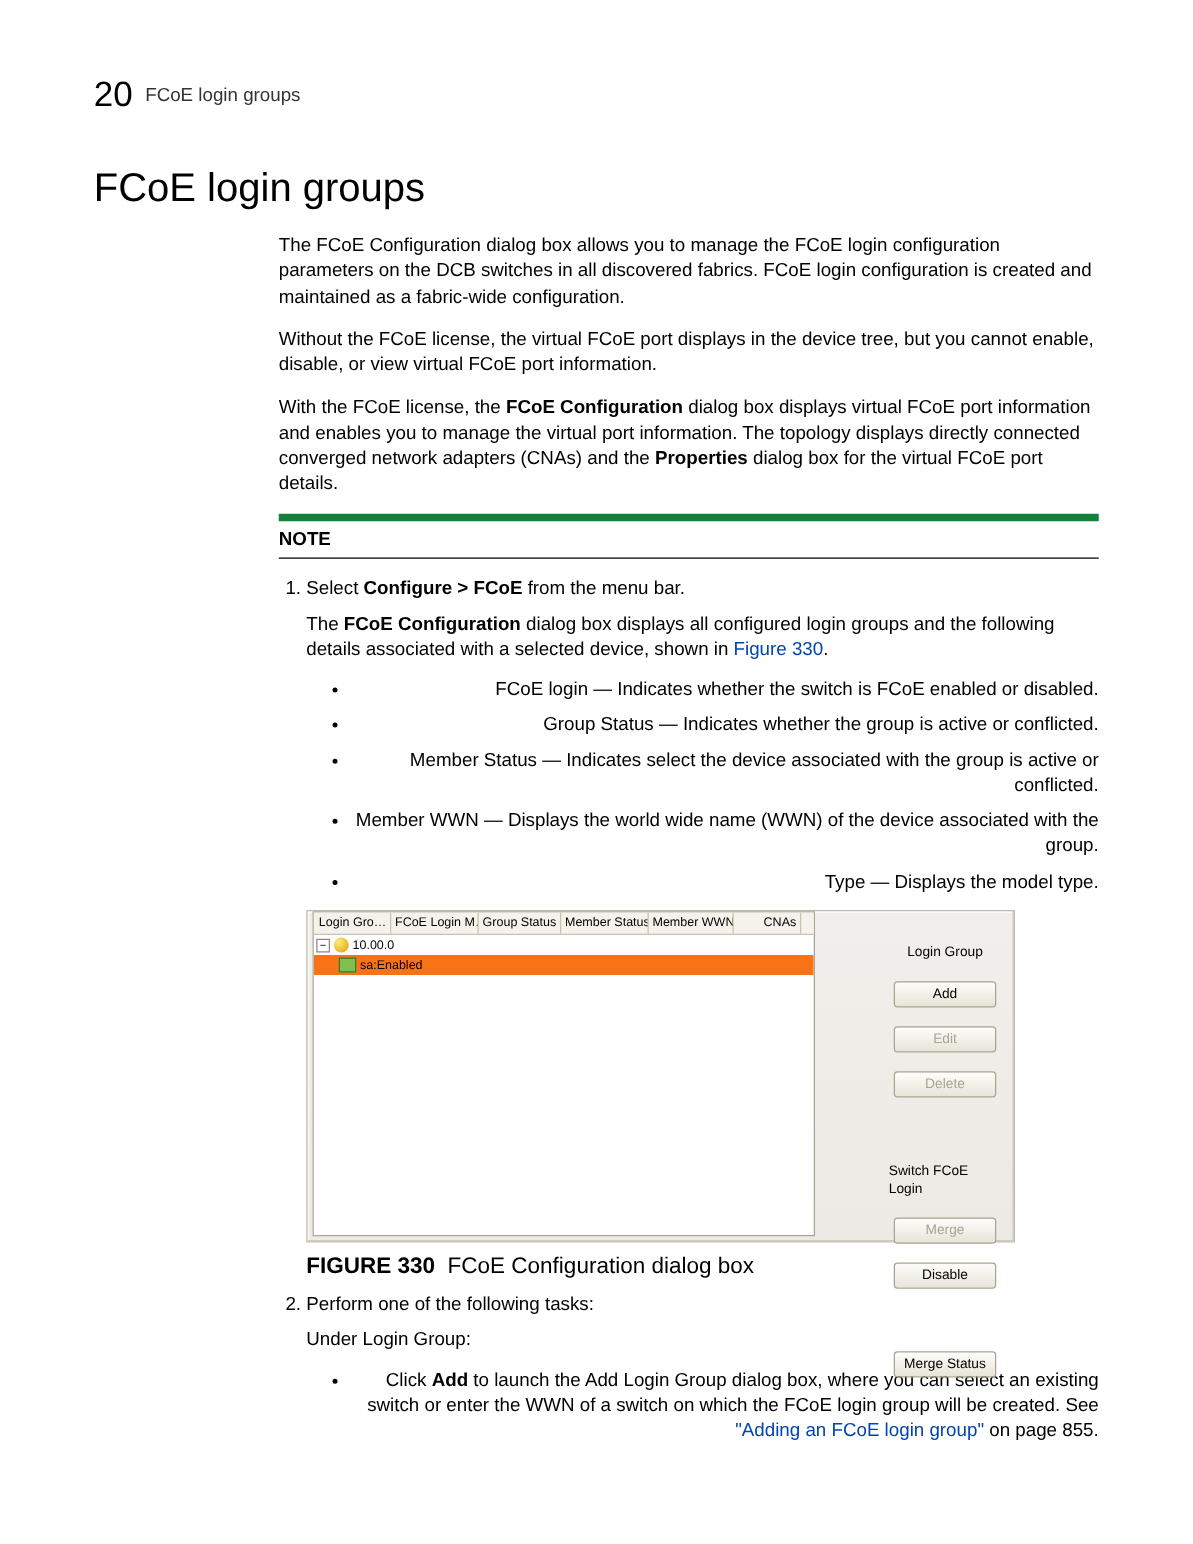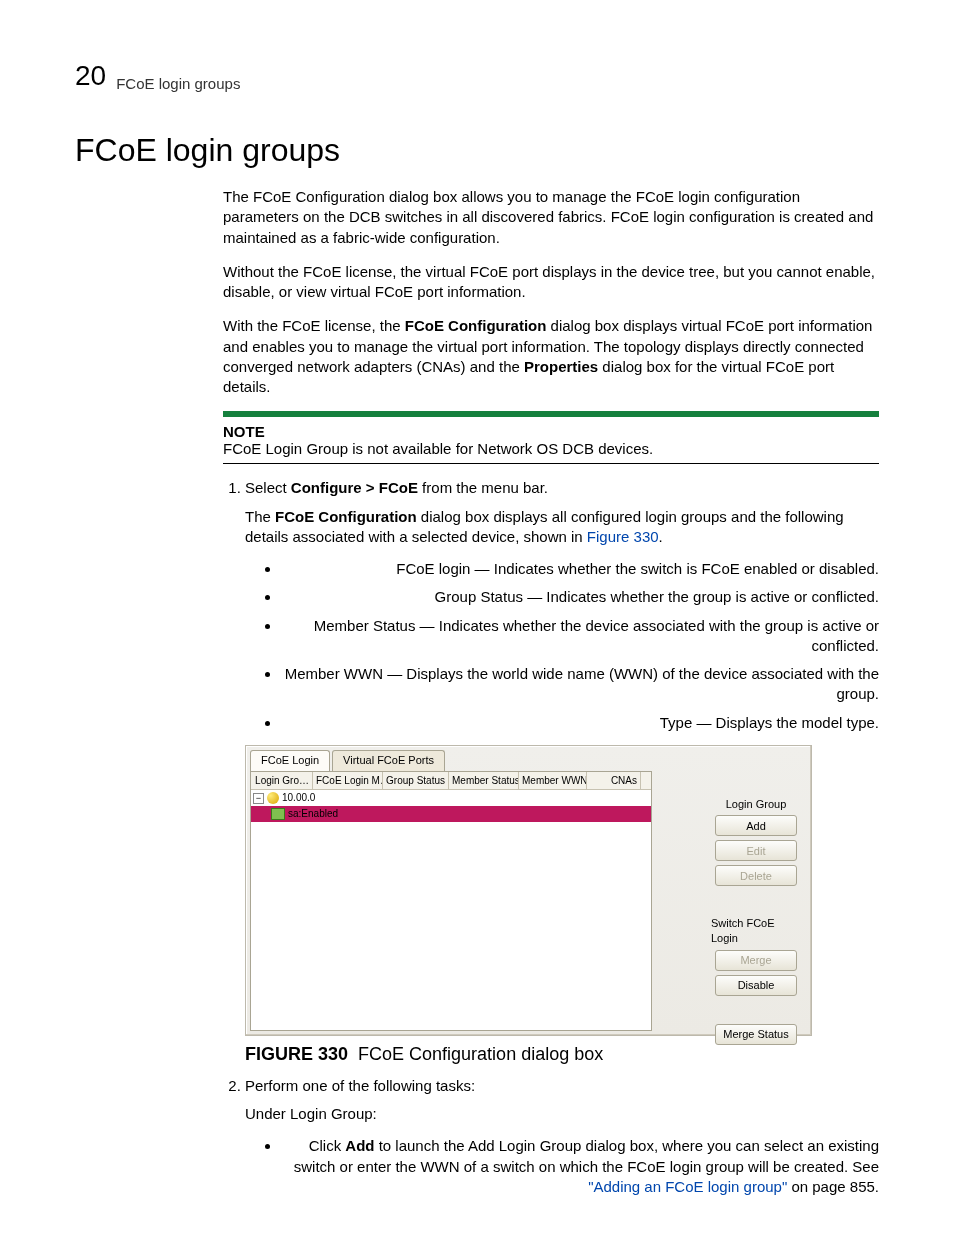--- a/index.html
+++ b/index.html
@@ -11,21 +11,21 @@
   }
   .page {
     width: 954px;
     min-height: 1235px;
     padding: 60px 75px 40px 75px;
     box-sizing: border-box;
     position: relative;
   }
   .header-line {
     display: flex;
-    align-items: flex-end;
+    align-items: center;
     margin-bottom: 40px;
   }
   .chapter-num {
     font-size: 28px;
     font-weight: normal;
     margin-right: 10px;
   }
   .header-title {
     font-size: 15px;
     color: #333;
@@ -113,42 +113,42 @@
     padding: 2px 3px;
     white-space: nowrap;
     overflow: hidden;
     box-sizing: border-box;
   }
   .c1{width:62px}.c2{width:70px}.c3{width:66px}.c4{width:70px}.c5{width:68px}.c6{width:54px}
   .tree-row {
     display:flex; align-items:center; height:16px;
     font-size:10px; padding-left:2px;
   }
-  .tree-row.sel { background:#be185d; }
+  .tree-row.sel { background:#f97316; }
   .tree-minus {
     width:9px;height:9px;border:1px solid #888;display:inline-flex;
     align-items:center;justify-content:center;font-size:9px;line-height:1;
     margin-right:3px;background:#fff;
   }
   .ico-globe {
     width:12px;height:12px;border-radius:50%;
     background: radial-gradient(circle at 30% 30%, #ffeb7a, #d8a400);
     display:inline-block;margin-right:3px;
   }
   .ico-chip {
     width:12px;height:10px;background:#7fbf4f;border:1px solid #3a7a1a;
     display:inline-block;margin:0 3px 0 18px;
   }
   .side-panel {
     flex: 1;
     position: relative;
   }
   .panel-stack {
     position:absolute; right:10px; top:24px; width:90px;
-    display:flex; flex-direction:column; align-items:center; gap:4px;
+    display:flex; flex-direction:column; align-items:center; gap:15px;
   }
   .panel-label { font-size:11px; margin-top:2px; }
   .panel-stack .gap { height:20px; }
   .winbtn {
     width:80px; height:19px;
     background: linear-gradient(#fdfdfb,#e7e4d7);
     border:1px solid #a9a593; border-radius:3px;
     font-size:11px; color:#000;
     display:flex;align-items:center;justify-content:center;
   }
@@ -171,46 +171,41 @@
     <p>The FCoE Configuration dialog box allows you to manage the FCoE login configuration parameters on the DCB switches in all discovered fabrics. FCoE login configuration is created and maintained as a fabric-wide configuration.</p>
 
     <p>Without the FCoE license, the virtual FCoE port displays in the device tree, but you cannot enable, disable, or view virtual FCoE port information.</p>
 
     <p>
       <span>With the FCoE license, the </span><b>FCoE Configuration</b><span> dialog box displays virtual FCoE port information and enables you to manage the virtual port information. The topology displays directly connected converged network adapters (CNAs) and the </span><b>Properties</b><span> dialog box for the virtual FCoE port details.</span>
     </p>
 
     <div class="note-rule">
       <span class="note-label">NOTE</span>
-      <span>FCoE Login Group is not available for Network OS DCB devices.</span>
     </div>
 
     <ol class="steps">
       <li>
         <span>Select </span><b>Configure &gt; FCoE</b><span> from the menu bar.</span>
 
         <div class="step-sub">
           <span>The </span><b>FCoE Configuration</b><span> dialog box displays all configured login groups and the following details associated with a selected device, shown in </span><span class="figlink">Figure 330</span><span>.</span>
         </div>
 
         <ul class="bullets">
           <li>FCoE login — Indicates whether the switch is FCoE enabled or disabled.</li>
           <li>Group Status — Indicates whether the group is active or conflicted.</li>
-          <li>Member Status — Indicates whether the device associated with the group is active or conflicted.</li>
+          <li>Member Status — Indicates select the device associated with the group is active or conflicted.</li>
           <li>Member WWN — Displays the world wide name (WWN) of the device associated with the group.</li>
           <li>Type — Displays the model type.</li>
         </ul>
 
         
         <div class="figure-block">
           <div class="dialog">
-            <div class="tabs">
-              <div class="tab active">FCoE Login</div>
-              <div class="tab">Virtual FCoE Ports</div>
-            </div>
             <div class="dialog-body">
               <div class="table-area">
                 <div class="thead-row">
                   <div class="th c1">Login Gro…</div>
                   <div class="th c2">FCoE Login M…</div>
                   <div class="th c3">Group Status</div>
                   <div class="th c4">Member Status</div>
                   <div class="th c5">Member WWN</div>
                   <div class="th c6">CNAs</div>
                 </div>

